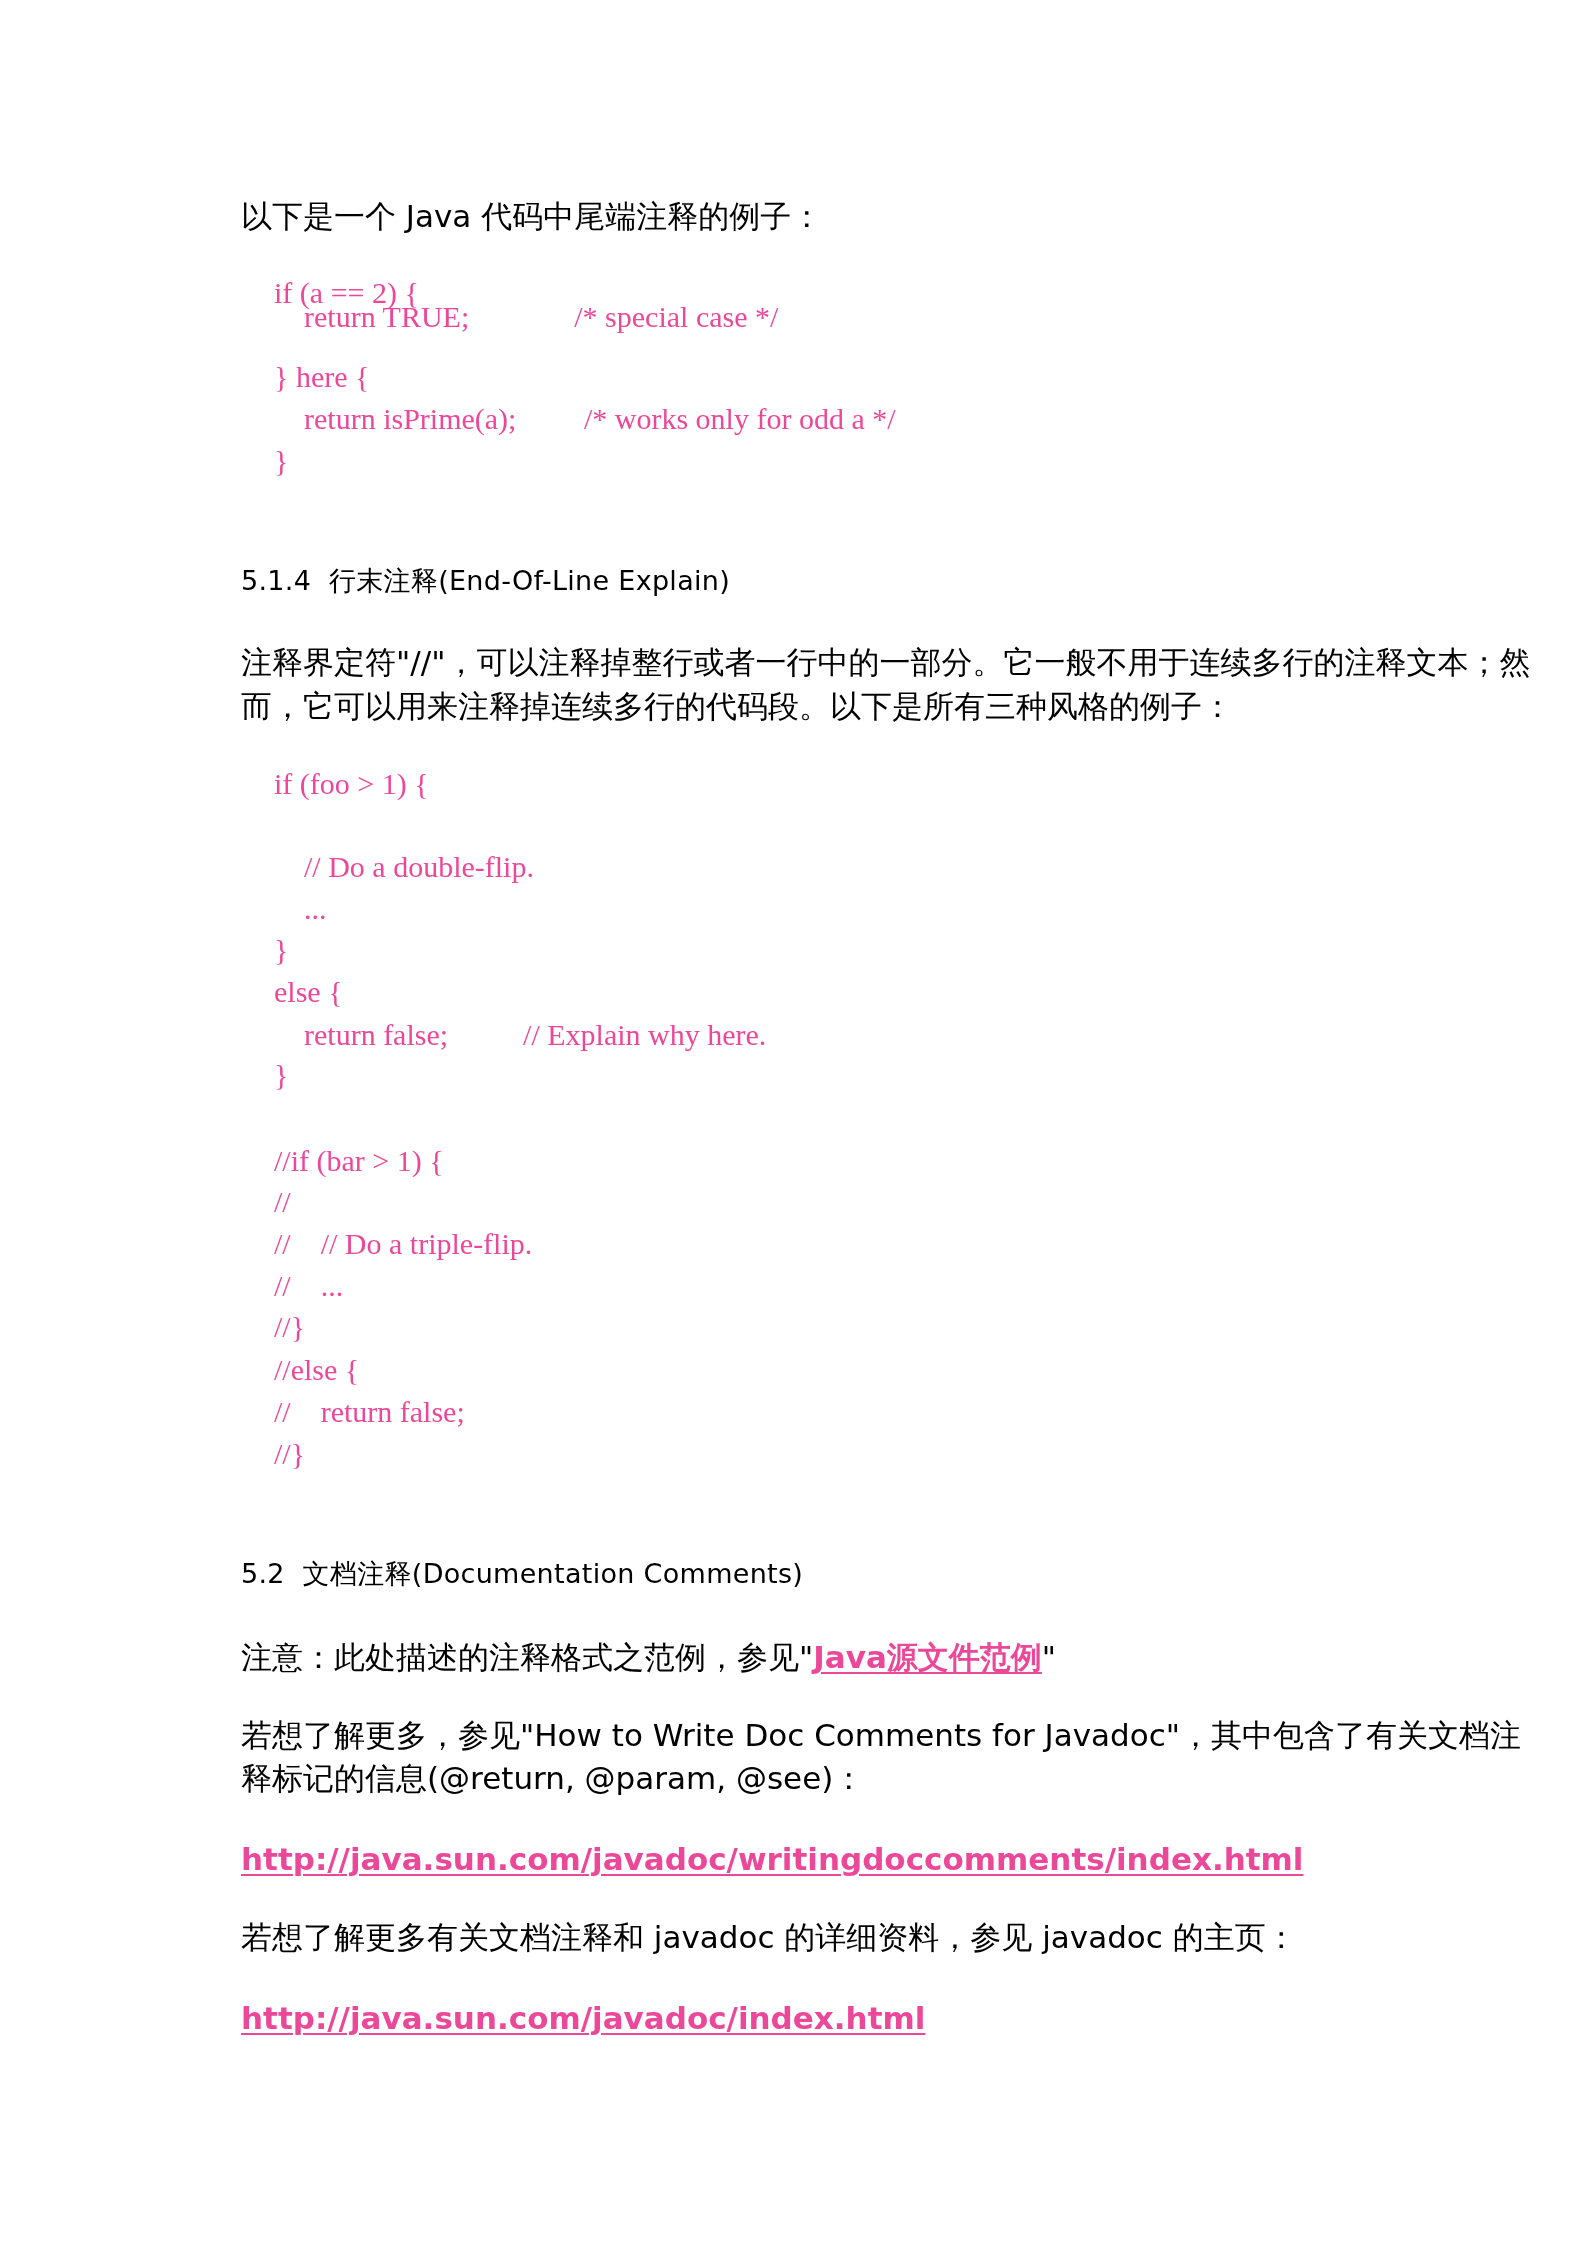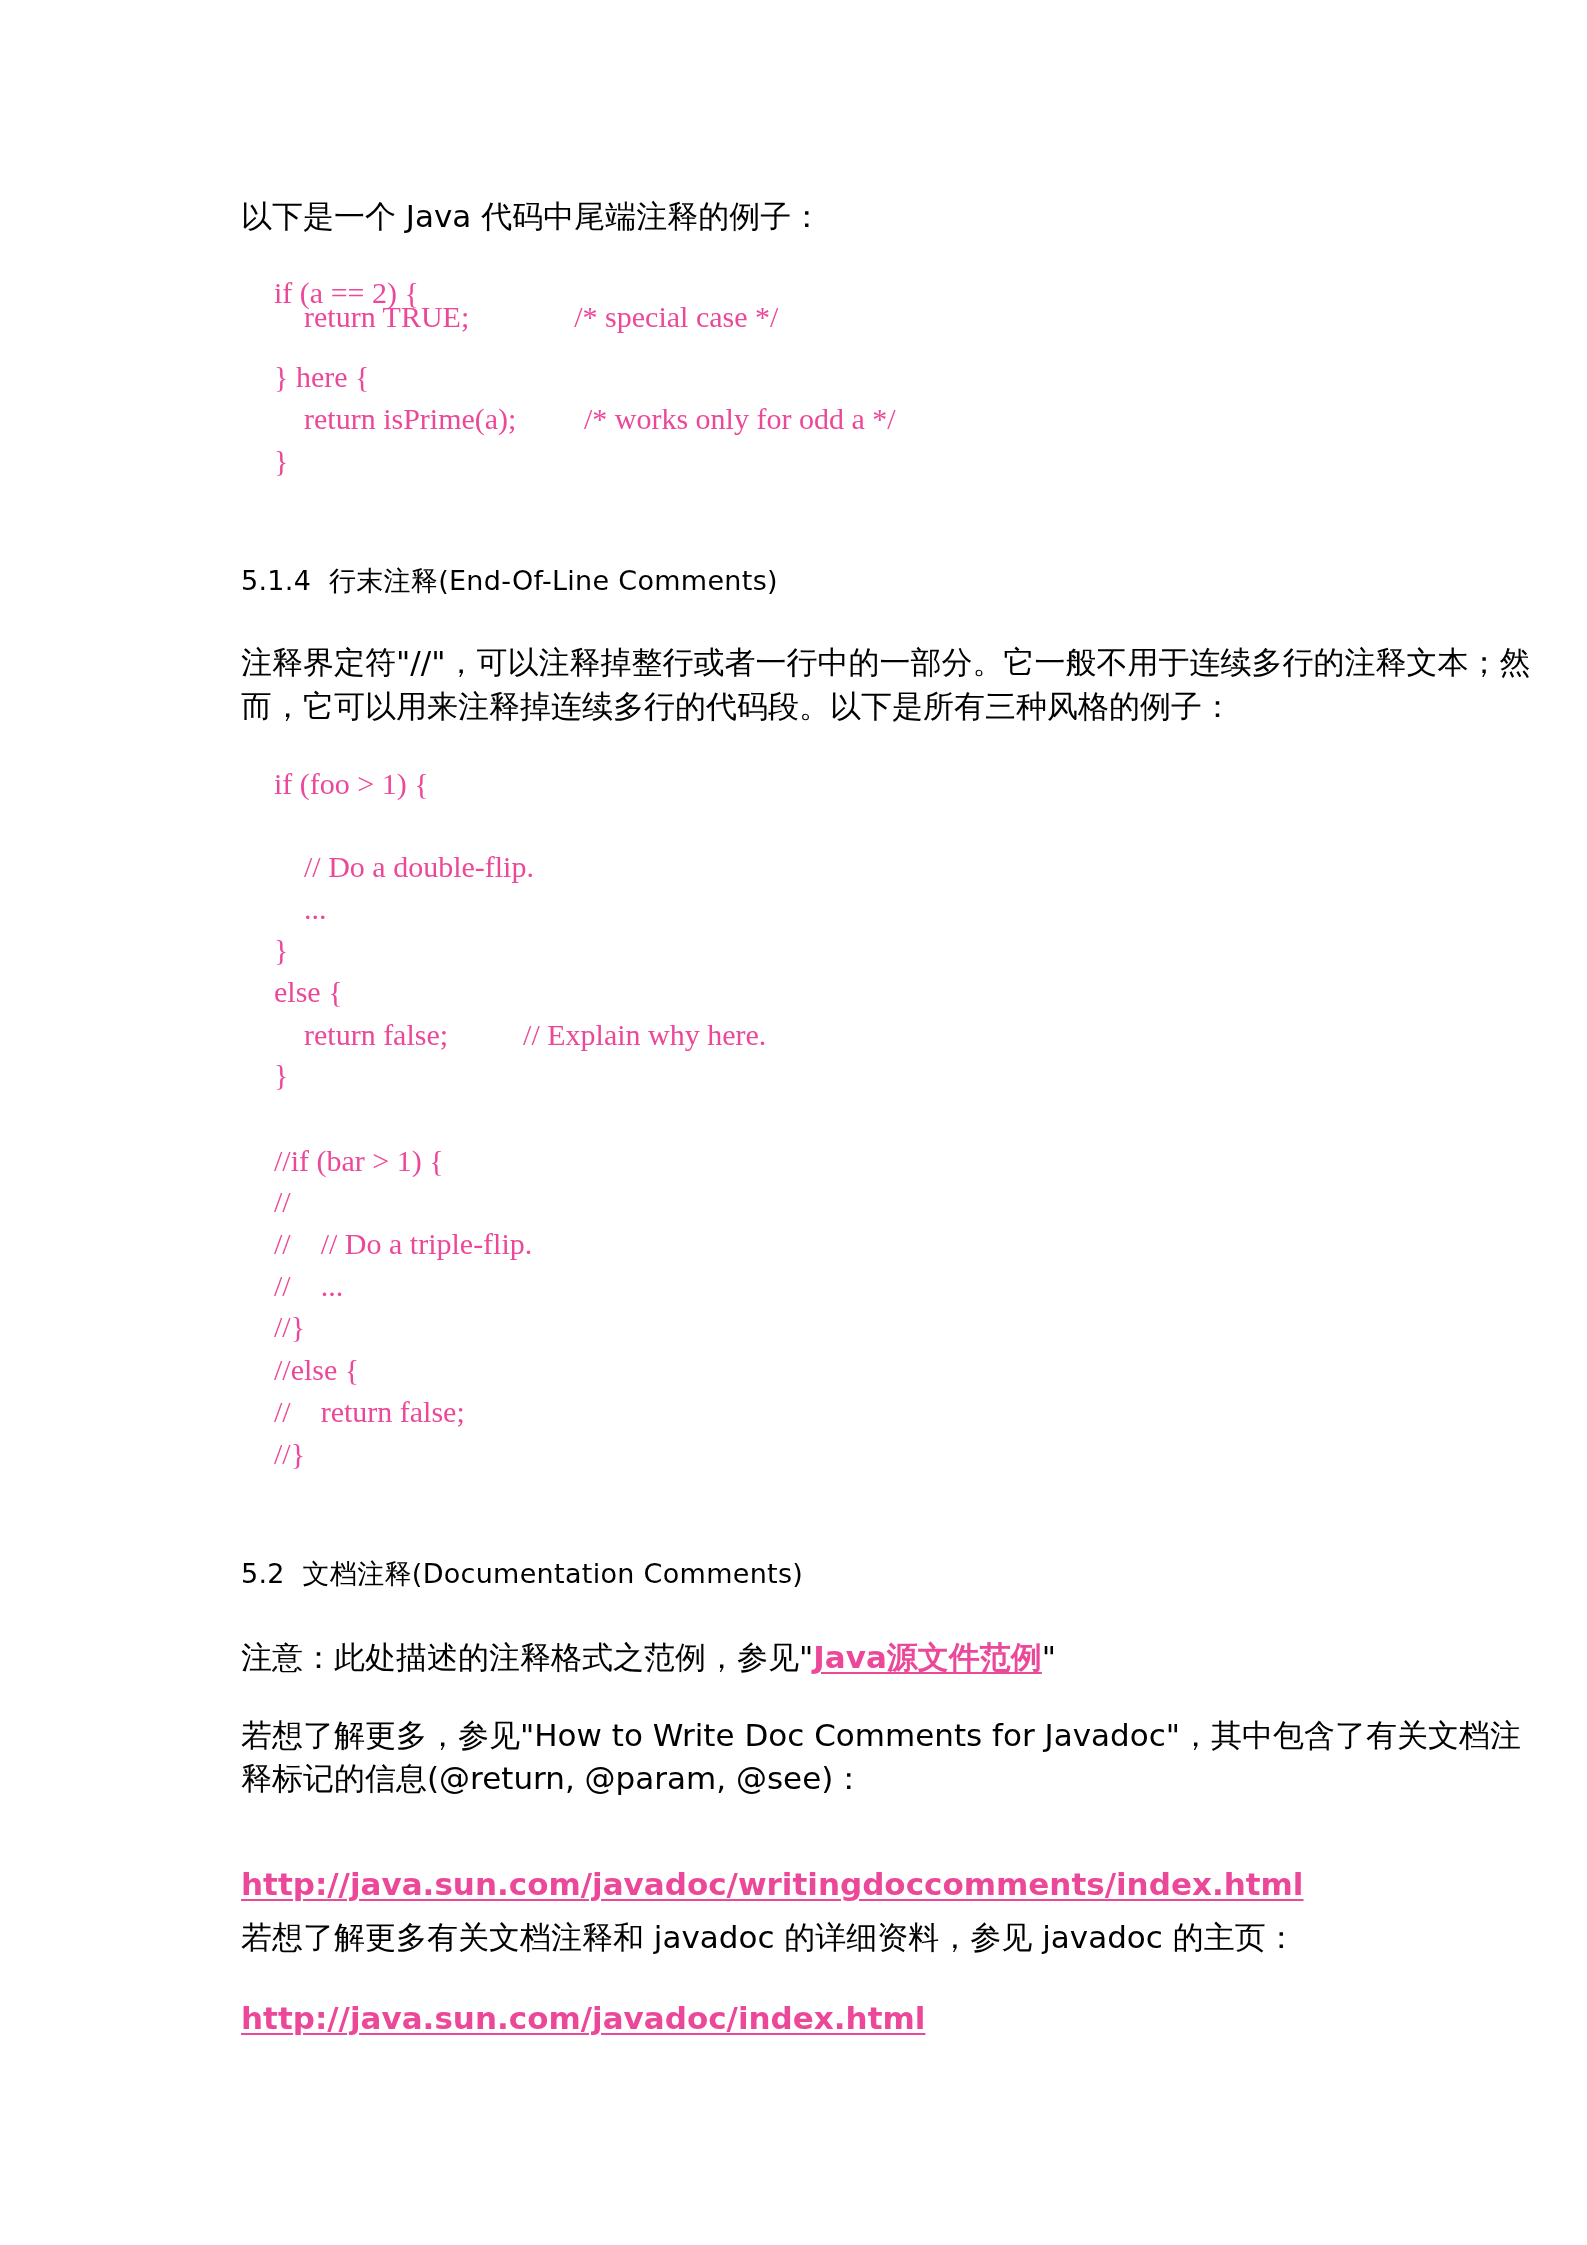--- a/index.html
+++ b/index.html
@@ -26,21 +26,21 @@
 <div class="line" style="top:201px;">以下是一个 Java 代码中尾端注释的例子：</div>
 
 <div>
   <div class="code" style="top:276px;">if (a == 2) {</div>
   <div class="code" style="top:300px;">    return TRUE;              /* special case */</div>
   <div class="code" style="top:360px;">} here {</div>
   <div class="code" style="top:402px;">    return isPrime(a);         /* works only for odd a */</div>
   <div class="code" style="top:444px;">}</div>
 </div>
 
-<div class="line heading" style="top:566px;">5.1.4  行末注释(End-Of-Line Comments)</div>
+<div class="line heading" style="top:566px;">5.1.4  行末注释(End-Of-Line Explain)</div>
 <div class="line" style="top:647px;">注释界定符"//"，可以注释掉整行或者一行中的一部分。它一般不用于连续多行的注释文本；然</div>
 <div class="line" style="top:691px;">而，它可以用来注释掉连续多行的代码段。以下是所有三种风格的例子：</div>
 
 <div>
   <div class="code" style="top:767px;">if (foo &gt; 1) {</div>
   <div class="code" style="top:850px;">    // Do a double-flip.</div>
   <div class="code" style="top:892px;">    ...</div>
   <div class="code" style="top:933px;">}</div>
   <div class="code" style="top:975px;">else {</div>
   <div class="code" style="top:1018px;">    return false;          // Explain why here.</div>
@@ -58,17 +58,17 @@
   <div class="code" style="top:1437px;">//}</div>
 </div>
 
 <div class="line heading" style="top:1559px;">5.2  文档注释(Documentation Comments)</div>
 
 <div class="line" style="top:1642px;"><span>注意：此处描述的注释格式之范例，参见"</span><a class="link" href="#">Java源文件范例</a><span>"</span></div>
 
 <div class="line" style="top:1720px;">若想了解更多，参见"How to Write Doc Comments for Javadoc"，其中包含了有关文档注</div>
 <div class="line" style="top:1763px;text-align:center;">释标记的信息(@return, @param, @see)：</div>
 
-<div class="line" style="top:1844px;margin-top:25px;"><a class="link" href="#">http://java.sun.com/javadoc/writingdoccomments/index.html</a></div>
+<div class="line" style="top:1844px;"><a class="link" href="#">http://java.sun.com/javadoc/writingdoccomments/index.html</a></div>
 
 <div class="line" style="top:1922px;">若想了解更多有关文档注释和 javadoc 的详细资料，参见 javadoc 的主页：</div>
 
 <div class="line" style="top:2003px;"><a class="link" href="#">http://java.sun.com/javadoc/index.html</a></div>
 
 </body></html>

